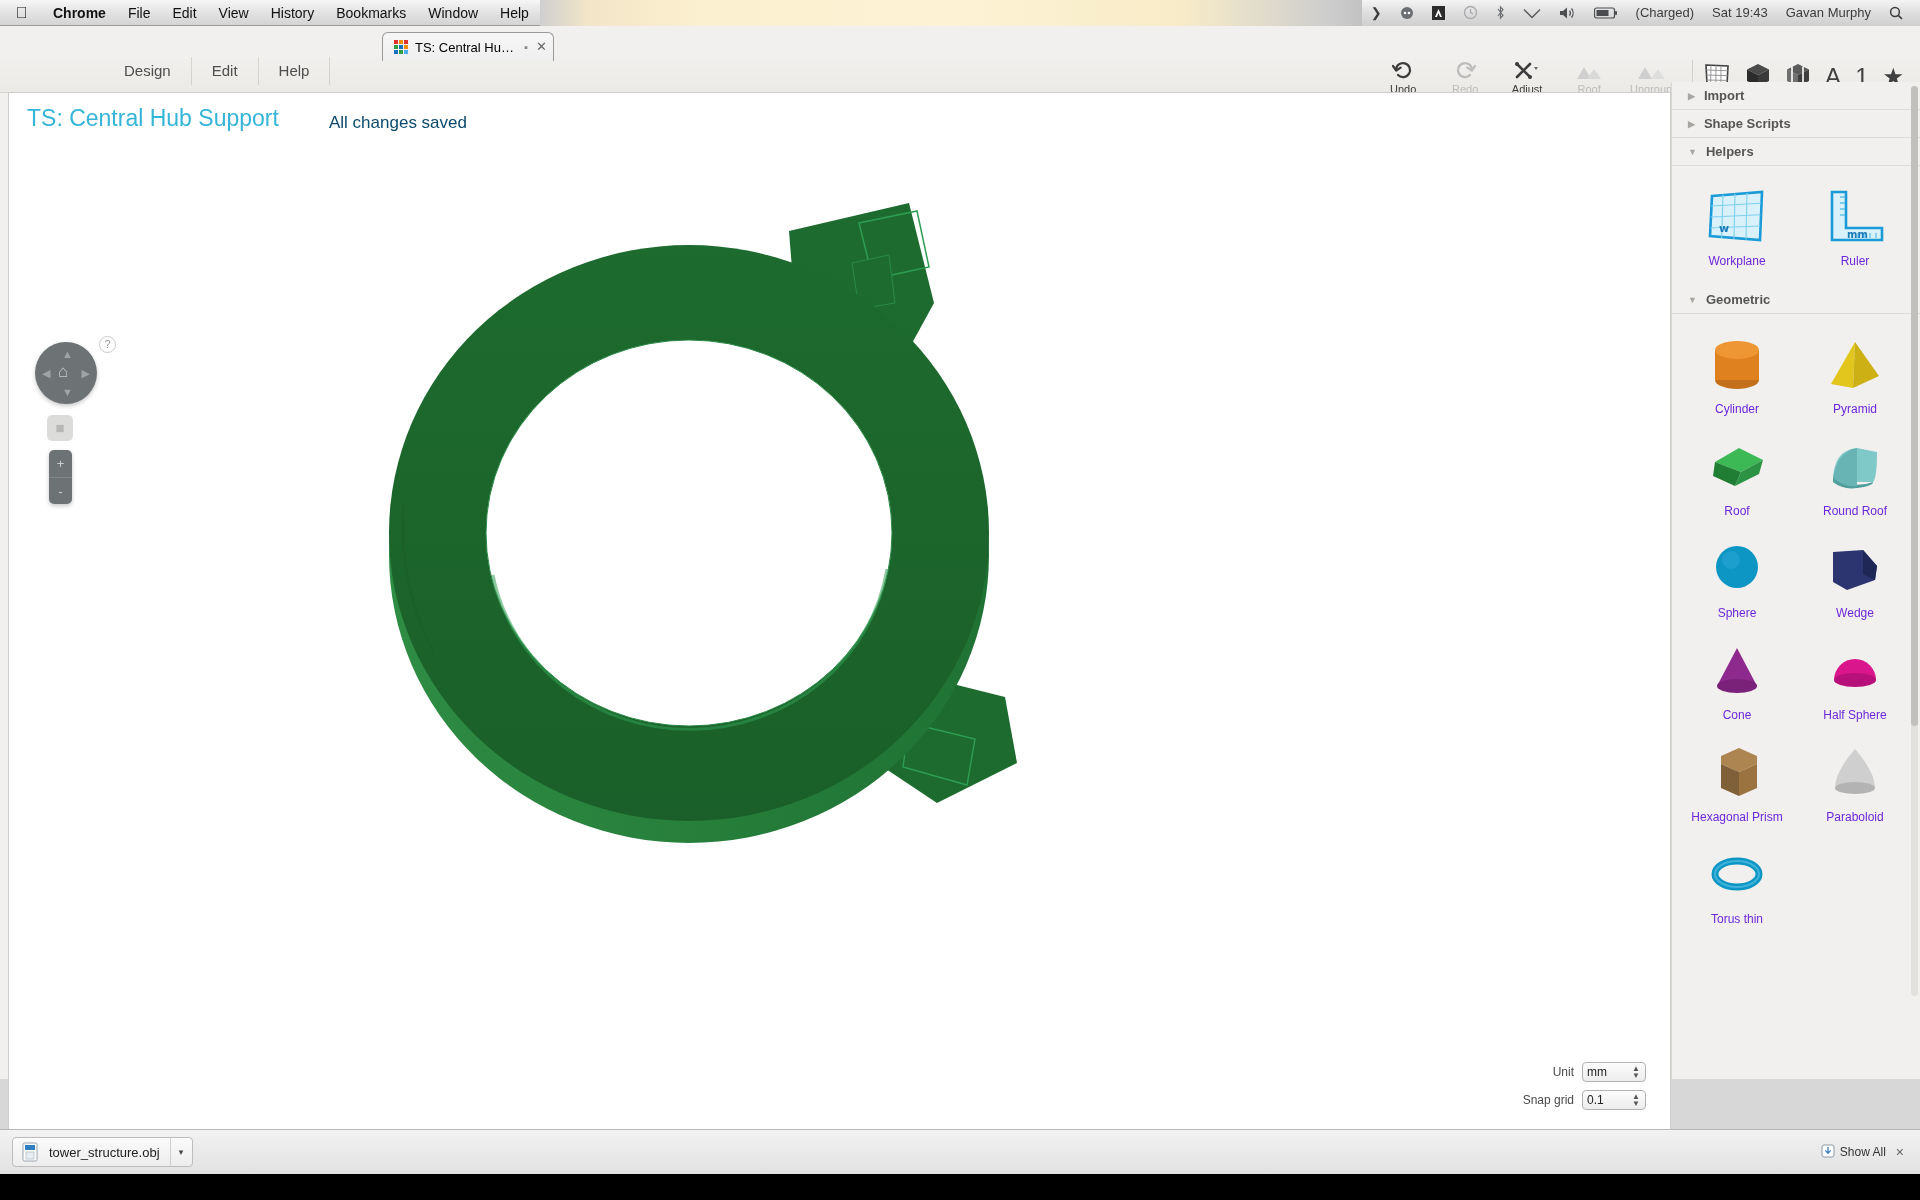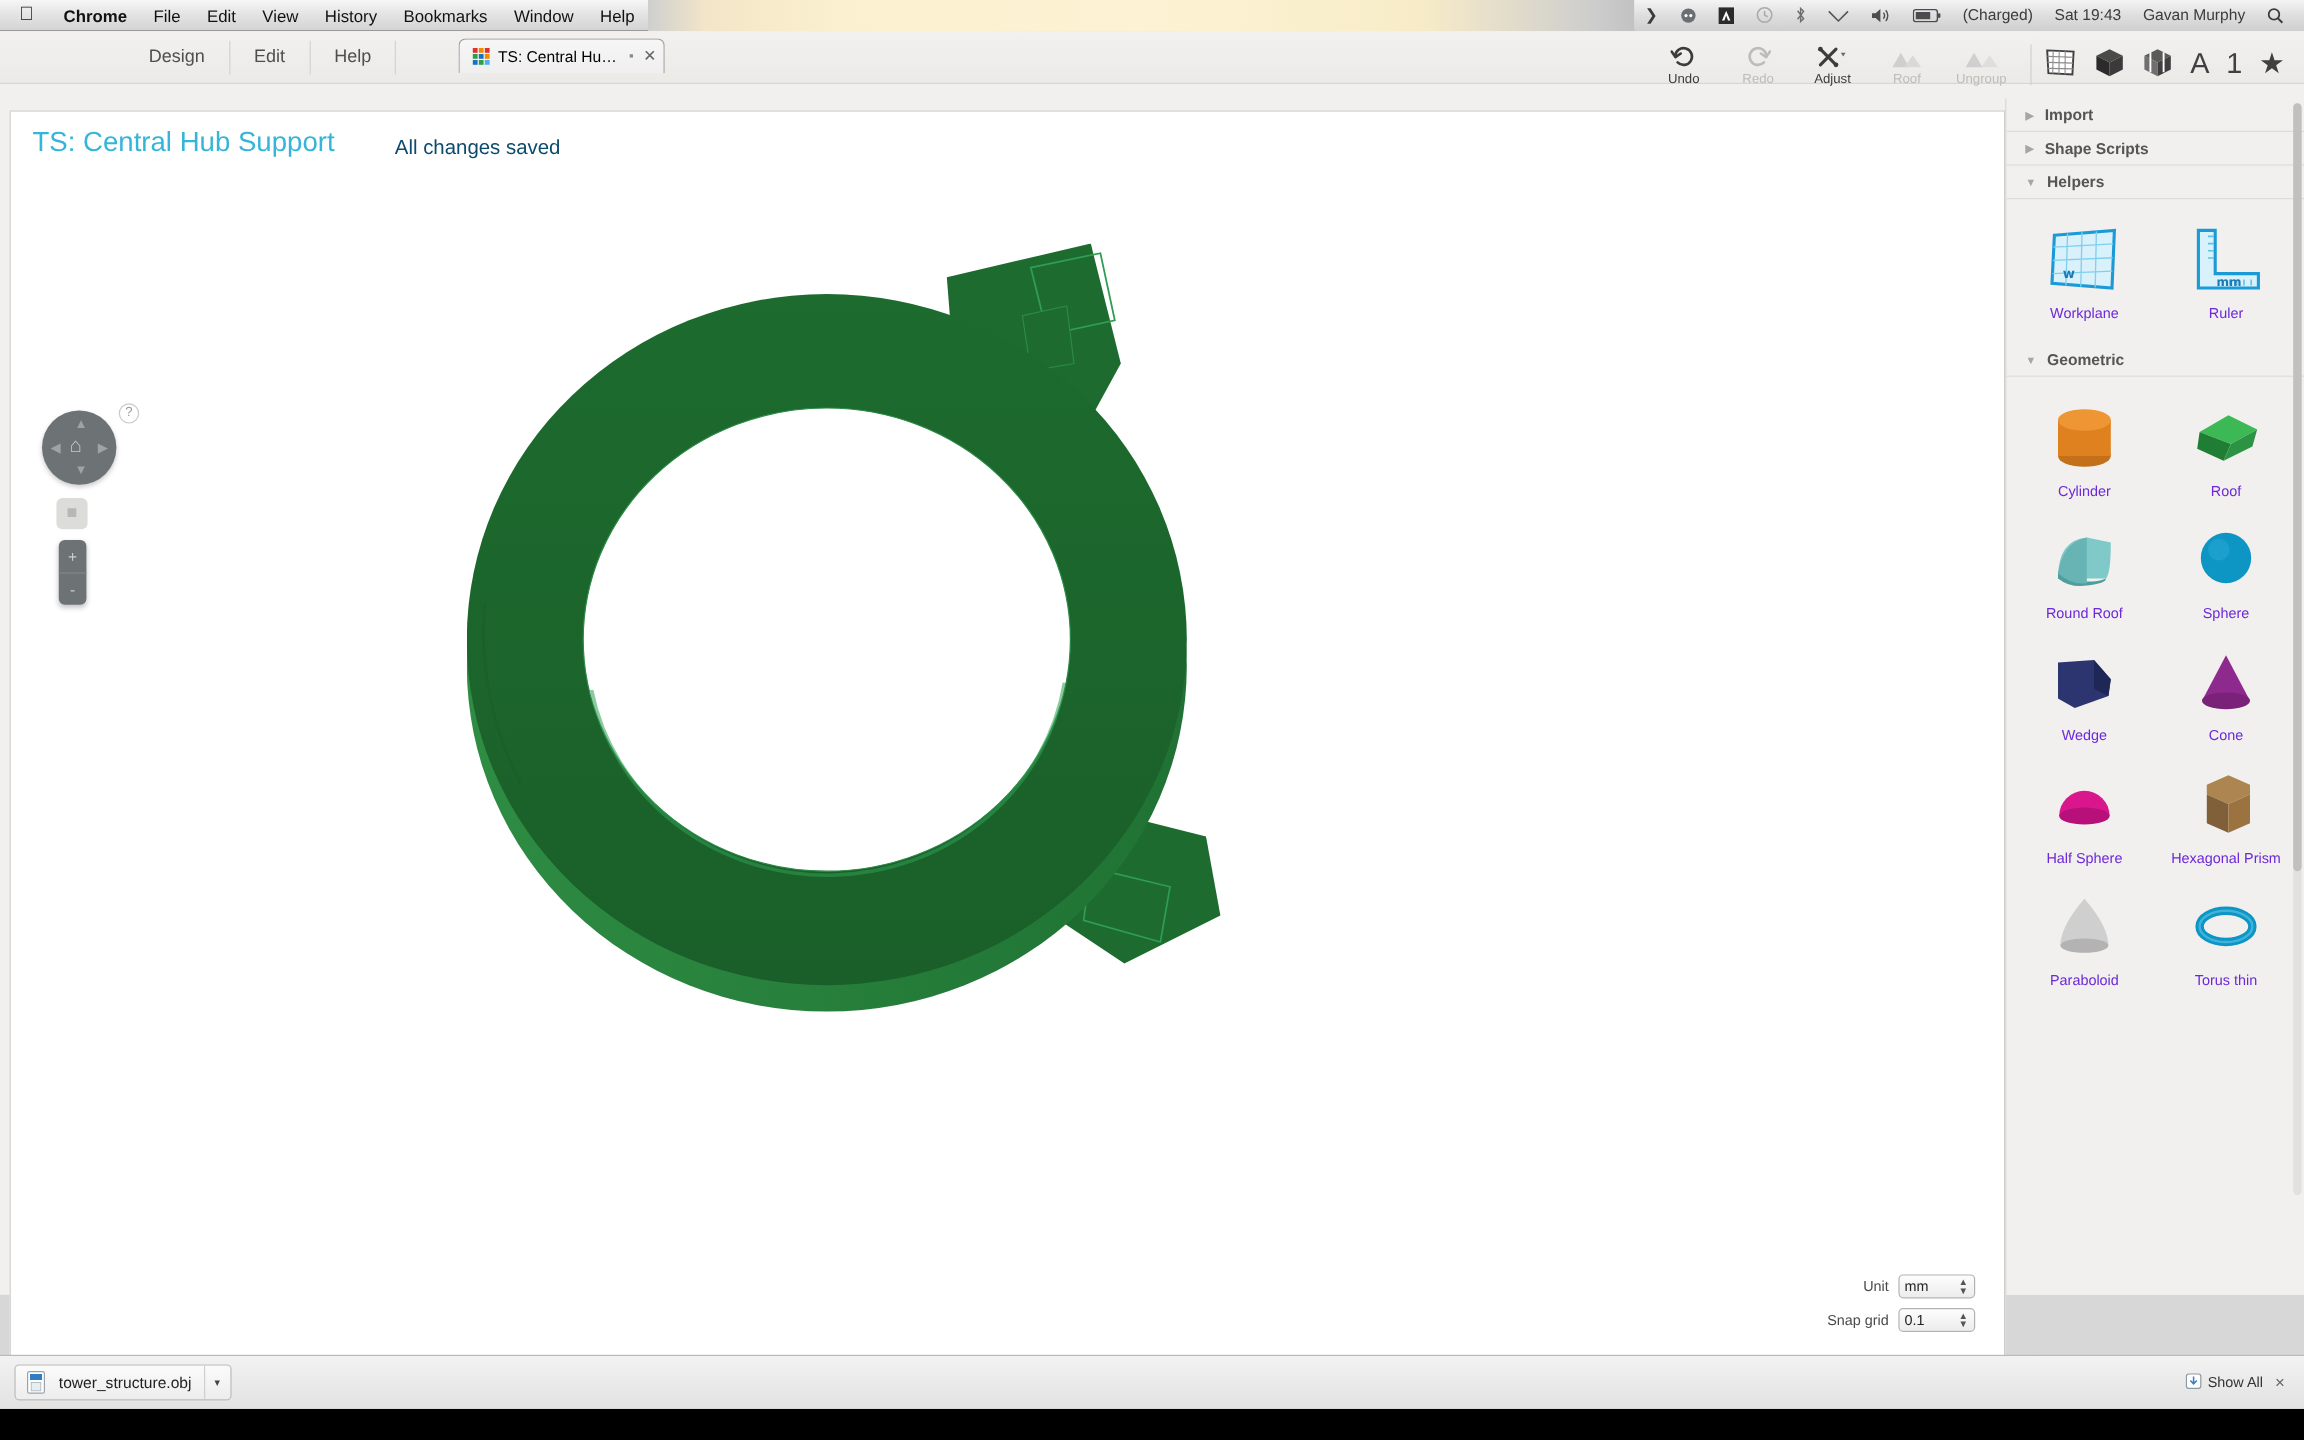--- a/index.html
+++ b/index.html
@@ -108,21 +108,21 @@
 
   
   .app {
     position: absolute; top: 0; left: 0; width: 1920px; height: 1053px;
     background: #f1f0ee;
   }
   .tc-topbar {
     position: relative; height: 44px;
     background: linear-gradient(to bottom, #f2f1ef, #eceae7);
     border-bottom: 1px solid #d8d6d3;
-    display: flex; align-items: center;
+    display: flex; align-items: center; margin-top: 23px;
   }
   .tc-logo {
     position: absolute; left: 25px; top: 104px; width: 46px; height: 46px;
     background: linear-gradient(to bottom,#fdfdfd,#e7e7e7);
     border: 1px solid #b9b9b9; border-radius: 7px;
     box-shadow: 0 2px 3px rgba(0,0,0,.28);
     display: grid; grid-template-columns: repeat(3, 1fr); grid-template-rows: repeat(3, 1fr);
     align-items: center; justify-items: center;
     font-size: 11px; font-weight: bold; font-family: "DejaVu Sans", sans-serif;
     padding: 4px;
@@ -733,20 +733,29 @@
                 <ellipse cx="32" cy="44" rx="22" ry="9" fill="#c4701a"></ellipse>
                 <rect x="10" y="14" width="44" height="30" fill="#e0811f"></rect>
                 <ellipse cx="32" cy="14" rx="22" ry="9" fill="#ef9634"></ellipse>
               </svg>
           </span>
           <span class="nm">Cylinder</span>
         </div>
         <div class="shape">
           <span class="art">
             <svg width="64" height="58" viewBox="0 0 64 58">
+                <path d="M32 6 L8 48 L30 52 Z" fill="#e2c51d"></path>
+                <path d="M32 6 L56 40 L30 52 Z" fill="#cdb014"></path>
+              </svg>
+          </span>
+          <span class="nm">Pyramid</span>
+        </div>
+        <div class="shape">
+          <span class="art">
+            <svg width="64" height="58" viewBox="0 0 64 58">
                 <path d="M34 10 L58 22 L36 34 L10 24 Z" fill="#3cb855"></path>
                 <path d="M10 24 L36 34 L30 48 L8 38 Z" fill="#1f7e34"></path>
                 <path d="M58 22 L36 34 L30 48 L54 36 Z" fill="#2b9343"></path>
               </svg>
           </span>
           <span class="nm">Roof</span>
         </div>
         <div class="shape">
           <span class="art">
             <svg width="64" height="58" viewBox="0 0 64 58">

